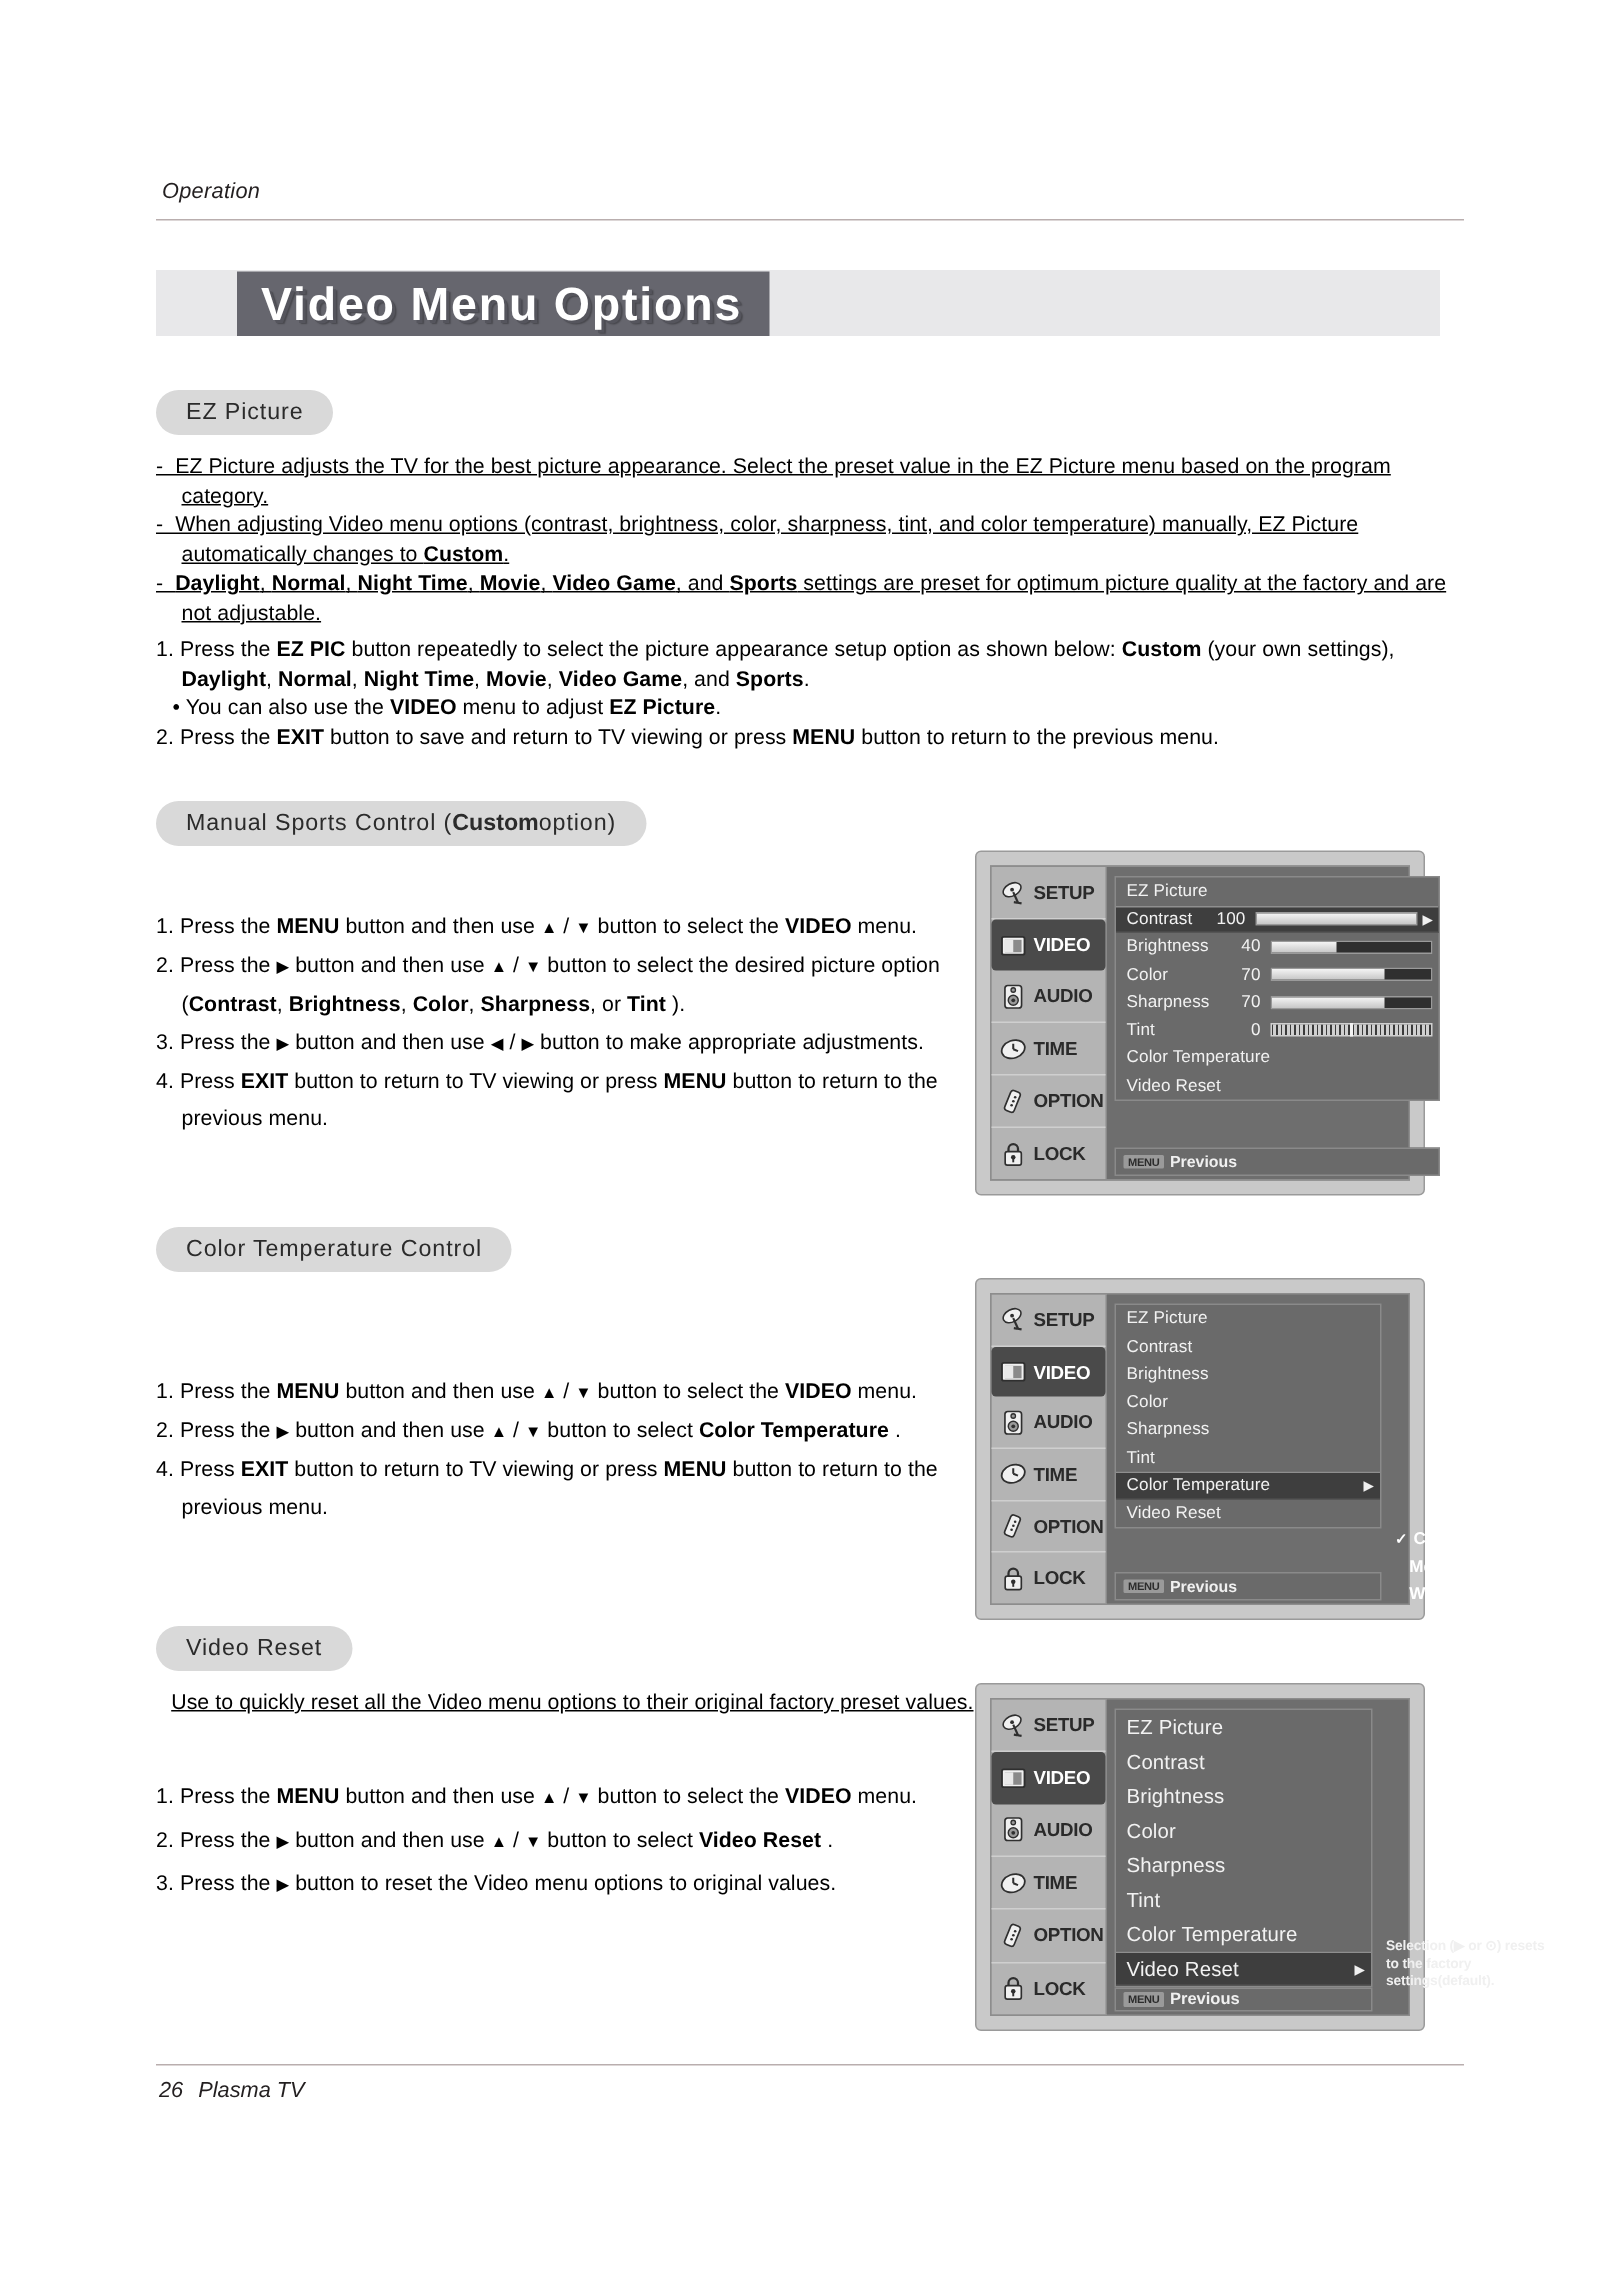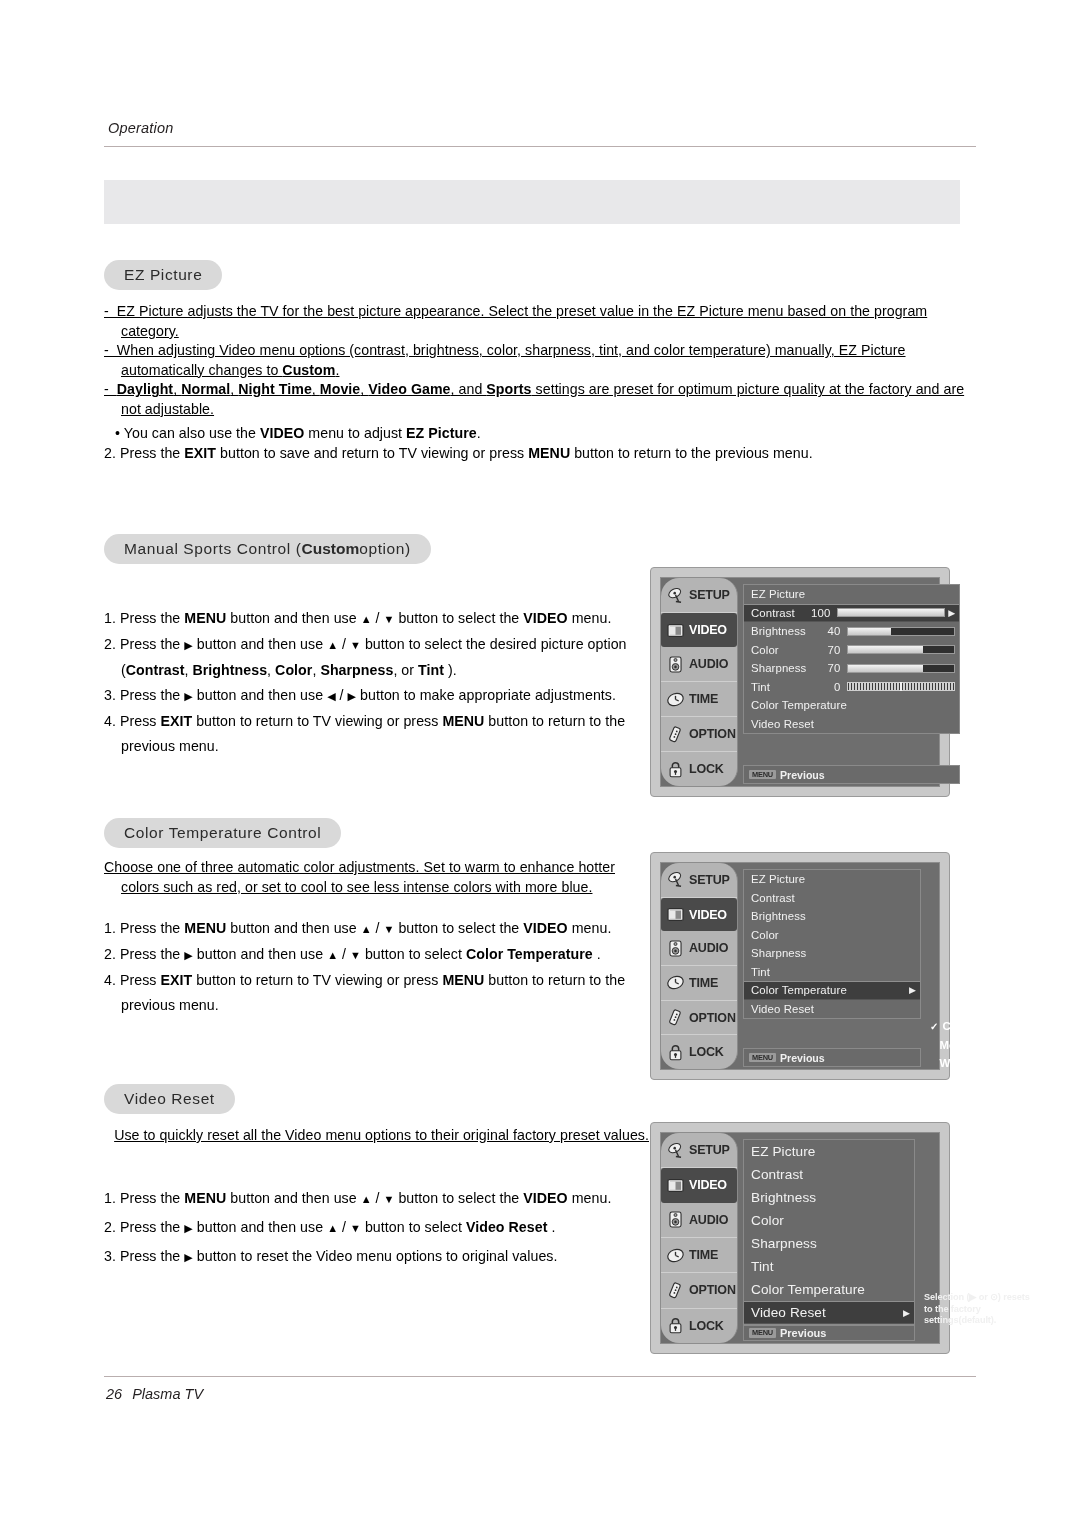--- a/index.html
+++ b/index.html
@@ -131,21 +131,20 @@
     position: relative;
   }
   .osd-side {
     width: 77px;
     background: #b4b4b4;
     flex: 0 0 77px;
     display: flex;
     flex-direction: column;
     box-sizing: border-box;
     border-right: 1px solid #8a8a8a;
-    border-radius: 18px;
   }
   .side-item {
     flex: 1 1 0;
     display: flex;
     align-items: center;
     gap: 4px;
     padding-left: 5px;
     box-sizing: border-box;
     border-bottom: 1px solid #cfcfcf;
     position: relative;
@@ -317,32 +316,36 @@
 </style>
 </head>
 <body>
 
 <div class="page">
 
   <div class="header-label">Operation</div>
   <div class="header-rule"></div>
 
   <div class="title-band"></div>
+  <div class="title-block">
+    <span class="title-text">Video Menu Options</span>
+  </div>
 
   <div class="pill" style="left:104px; top:260px;">
     <span>EZ Picture</span>
   </div>
 
   <div class="txt" style="left:104px; top:302px; width:872px;">
     <span class="hang">-&nbsp; EZ Picture adjusts the TV for the best picture appearance. Select the preset value in the EZ Picture menu based on the program category.</span>
     <span class="hang">-&nbsp; When adjusting Video menu options (contrast, brightness, color, sharpness, tint, and color temperature) manually, EZ Picture automatically changes to <b>Custom</b>.</span>
     <span class="hang">-&nbsp; <b>Daylight</b>, <b>Normal</b>, <b>Night Time</b>, <b>Movie</b>, <b>Video Game</b>, and <b>Sports</b> settings are preset for optimum picture quality at the factory and are not adjustable.</span>
   </div>
 
   <div class="txt" style="left:104px; top:424px; width:872px;">
+    <span class="hang2">1. Press the <b>EZ PIC</b> button repeatedly to select the picture appearance setup option as shown below: <b>Custom</b> (your own settings), <b>Daylight</b>, <b>Normal</b>, <b>Night Time</b>, <b>Movie</b>, <b>Video Game</b>, and <b>Sports</b>.</span>
     <span class="sub-bullet">• You can also use the <b>VIDEO</b> menu to adjust <b>EZ Picture</b>.</span>
     <span class="hang2">2. Press the <b>EXIT</b> button to save and return to TV viewing or press <b>MENU</b> button to return to the previous menu.</span>
   </div>
 
   <div class="pill" style="left:104px; top:534px;">
     <span>Manual Sports Control (</span>
       <b>Custom</b>
       <span> option)</span>
   </div>
 
@@ -464,23 +467,20 @@
           <span class="prev-text">Previous</span>
         </div>
       </div>
     </div>
   </div>
 
   <div class="pill" style="left:104px; top:818px;">
     <span>Color Temperature Control</span>
   </div>
 
-  <div class="txt" style="left:104px; top:858px; width:545px;">
-    <span class="hang">Choose one of three automatic color adjustments. Set to warm to enhance hotter colors such as red, or set to cool to see less intense colors with more blue.</span>
-  </div>
 
   <div class="txt" style="left:104px; top:916px; width:545px; line-height:25px;">
     <span class="hang2">1. Press the <b>MENU</b> button and then use <span class="arrow">▲</span> / <span class="arrow">▼</span> button to select the <b>VIDEO</b> menu.</span>
     <span class="hang2">2. Press the <span class="arrow">▶</span> button and then use <span class="arrow">▲</span> / <span class="arrow">▼</span> button to select <b>Color Temperature</b> .</span>
     <span class="hang2">4. Press <b>EXIT</b> button to return to TV viewing or press <b>MENU</b> button to return to the previous menu.</span>
   </div>
 
   <div class="osd" id="osd2" style="left:650px; top:852px; width:300px; height:228px;">
     <div class="osd-inner">
       <div class="osd-side">

